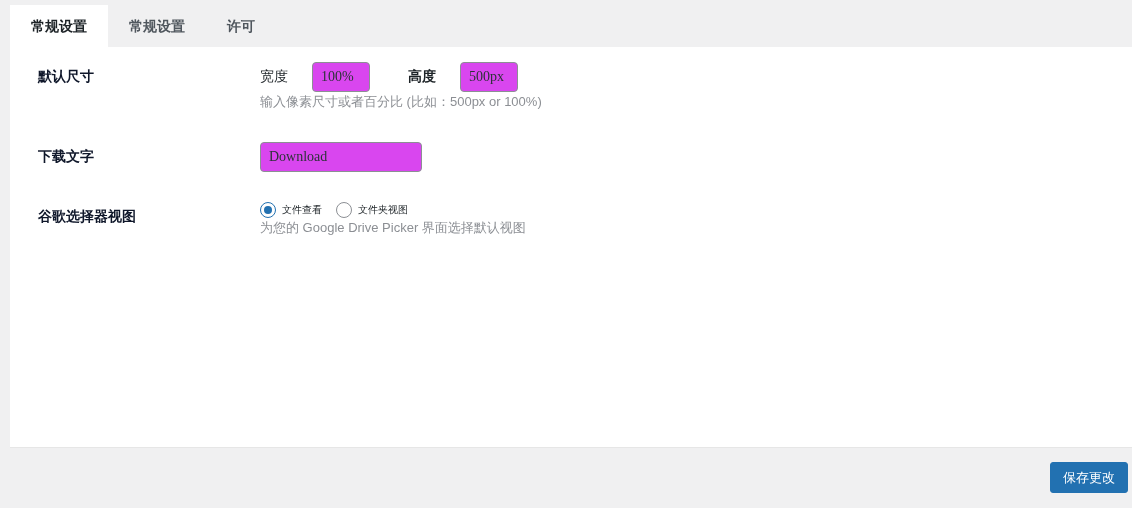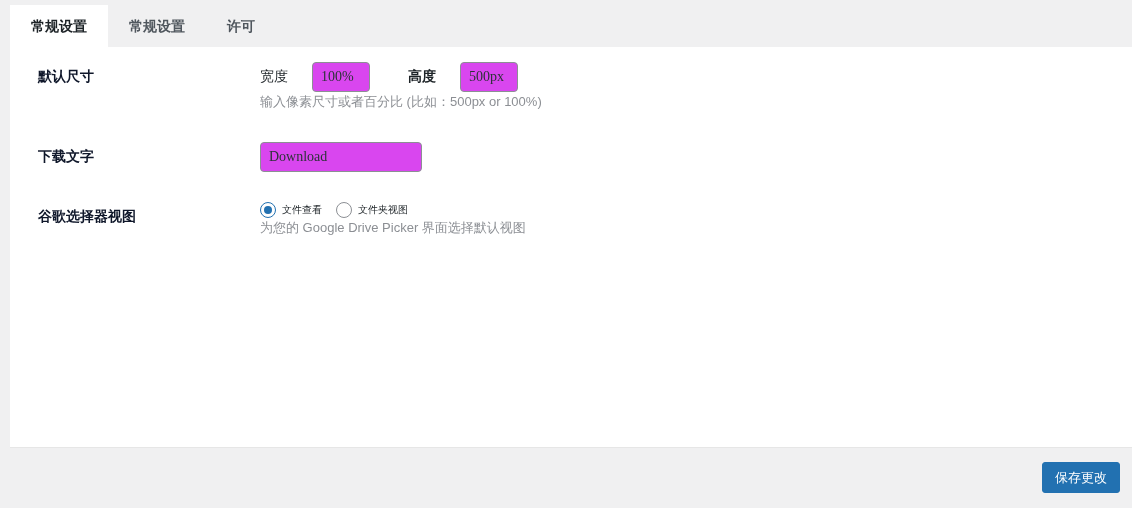--- a/index.html
+++ b/index.html
@@ -184,21 +184,21 @@
 
   
   .footer {
     height: 56px;
     background: #f0f0f1;
     border-top: 1px solid #e6e6e6;
     position: relative;
   }
   .save-btn {
     position: absolute;
-    right: 12px;
+    right: 4px;
     top: 14px;
     background: #2271b1;
     border: 1px solid #2271b1;
     border-radius: 3px;
     color: #ffffff;
     font-family: "Liberation Sans", "DejaVu Sans", sans-serif;
     font-size: 13px;
     line-height: 1;
     padding: 8px 12px;
     cursor: pointer;

